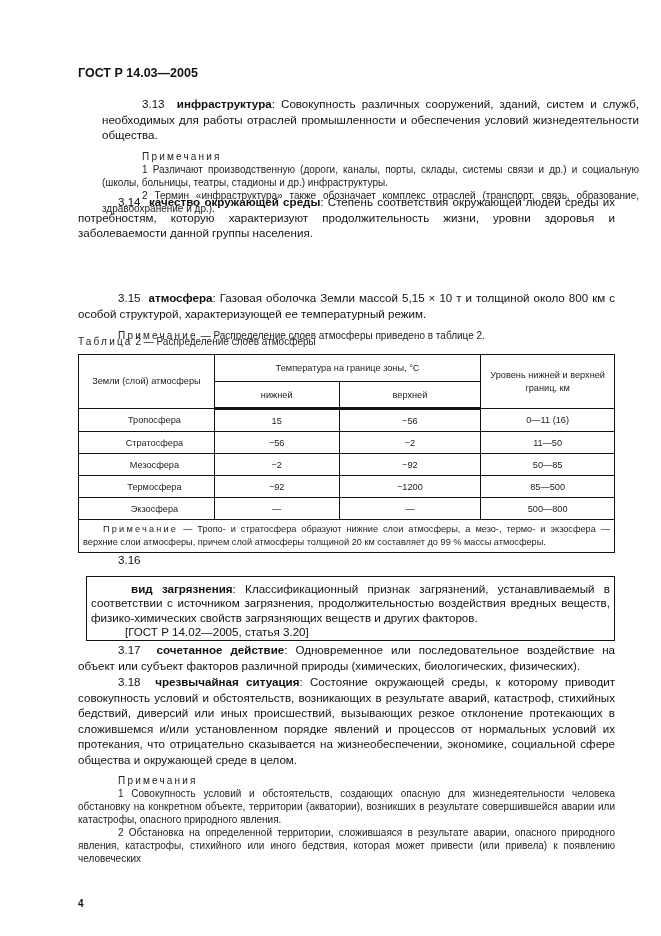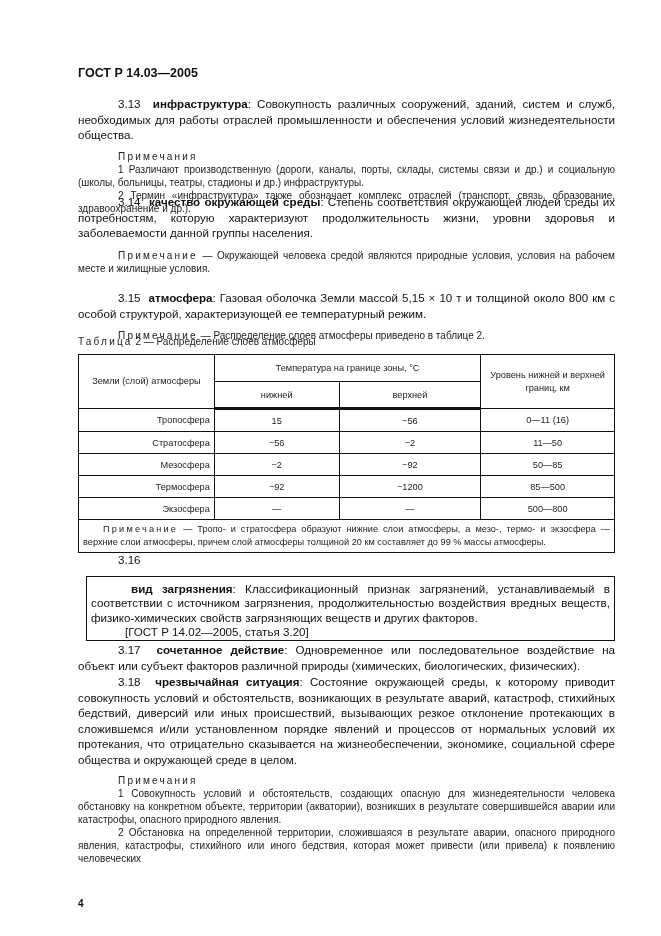--- a/index.html
+++ b/index.html
@@ -8,45 +8,44 @@
   .page { position: absolute; left: 78px; top: 0; width: 537px; }
   .hdr { position: absolute; top: 66px; left: 0; font-weight: bold; font-size: 12.5px; }
   .p { font-size: 11.6px; line-height: 15.5px; text-align: justify; margin: 0; }
   .ind { text-indent: 40px; }
   .small { font-size: 10px; line-height: 13px; text-align: justify; margin: 0; color: #222; }
   .sp { letter-spacing: 2.2px; }
   b { font-weight: bold; }
   .blk { position: absolute; left: 0; width: 537px; }
   table.t { border-collapse: collapse; width: 537px; font-size: 9.2px; color: #222; }
   table.t td { border: 1px solid #111; text-align: center; padding: 0 4px; height: 21px; }
-  table.t td.l { text-align: right; padding-left: 20px; margin-left: 9px; }
+  table.t td.l { text-align: center; padding-left: 20px; margin-left: 9px; }
   table.t tr.hb td { border-bottom: 3px solid #111; }
   table.t td.note { text-align: justify; padding: 3px 4px 3px 4px; line-height: 13px; height: auto; }
   .box { border: 1.3px solid #111; padding: 5px 4px 0 4px; margin-left: 8px; }
   .pgnum { position: absolute; left: 0; top: 898px; font-size: 10px; font-weight: bold; }
 </style>
 </head>
 <body>
 
 <div class="page">
 
   <div class="hdr">ГОСТ Р 14.03—2005</div>
 
-  <div class="blk" style="top:96px;">
+  <div class="blk" style="top:96px;margin-left:24px;">
     <p class="p ind"><span>3.13</span>&nbsp; <b>инфраструктура</b><span>: Совокупность различных сооружений, зданий, систем и служб, необходимых для работы отраслей промышленности и обеспечения условий жизнедеятельности общества.</span></p>
     <div style="height:7px"></div>
     <p class="small ind sp">Примечания</p>
     <p class="small ind">1 Различают производственную (дороги, каналы, порты, склады, системы связи и др.) и социальную (школы, больницы, театры, стадионы и др.) инфраструктуры.</p>
     <p class="small ind">2 Термин «инфраструктура» также обозначает комплекс отраслей (транспорт, связь, образование, здравоохранение и др.).</p>
   </div>
 
   <div class="blk" style="top:194px;">
     <p class="p ind"><span>3.14</span>&nbsp; <b>качество окружающей среды</b><span>: Степень соответствия окружающей людей среды их потребностям, которую характеризуют продолжительность жизни, уровни здоровья и заболеваемости данной группы населения.</span></p>
     <div style="height:8px"></div>
-    <p class="small ind"><span class="sp">Примечание</span><span> — Окружающей человека средой являются природные условия, условия на рабочем месте и жилищные условия.</span></p>
   </div>
 
   <div class="blk" style="top:290px;">
     <p class="p ind"><span>3.15</span>&nbsp; <b>атмосфера</b><span>: Газовая оболочка Земли массой 5,15 × 10 т и толщиной около 800 км с особой структурой, характеризующей ее температурный режим.</span></p>
     <div style="height:8px"></div>
     <p class="small ind"><span class="sp">Примечание</span><span> — Распределение слоев атмосферы приведено в таблице 2.</span></p>
   </div>
 
   <div class="blk small" style="top:335px;">
     <span class="sp">Таблица</span><span> 2 — Распределение слоев атмосферы</span>

